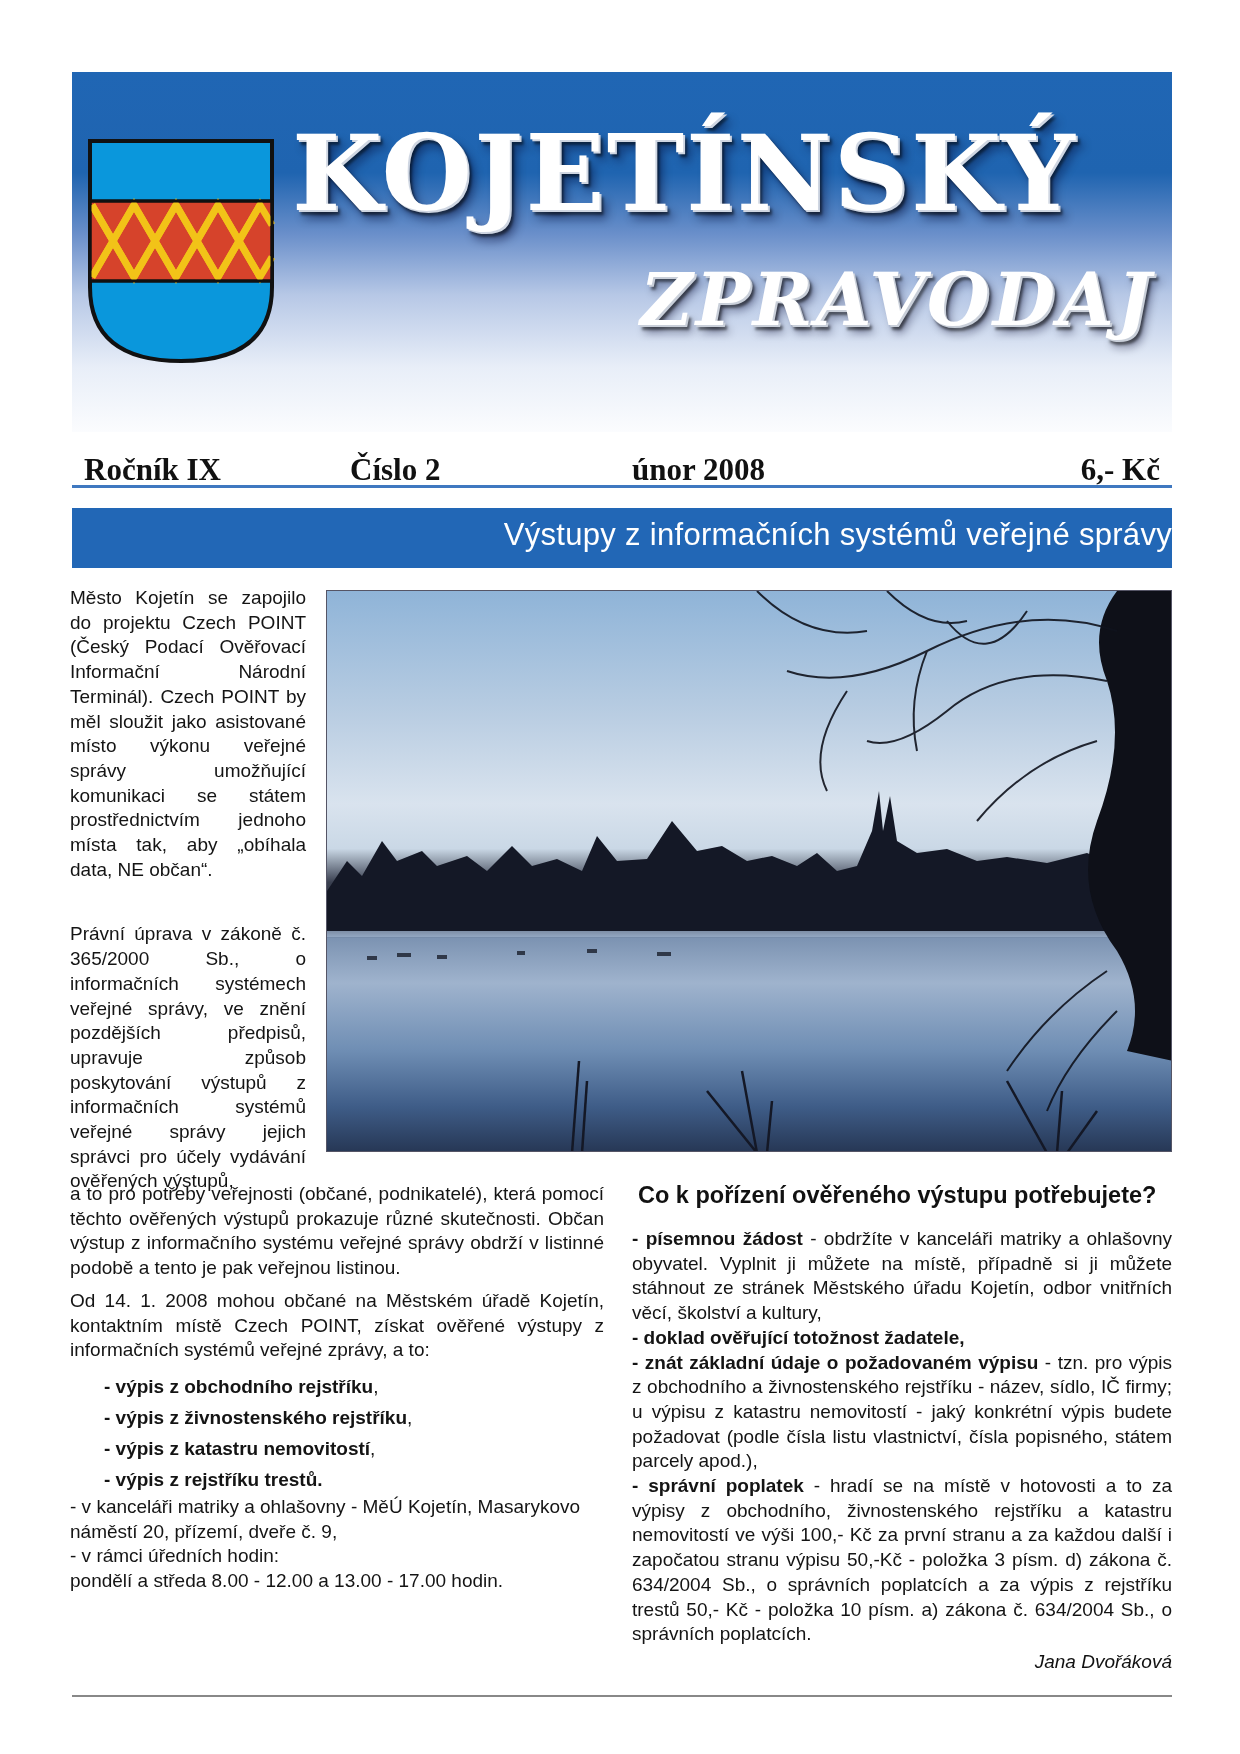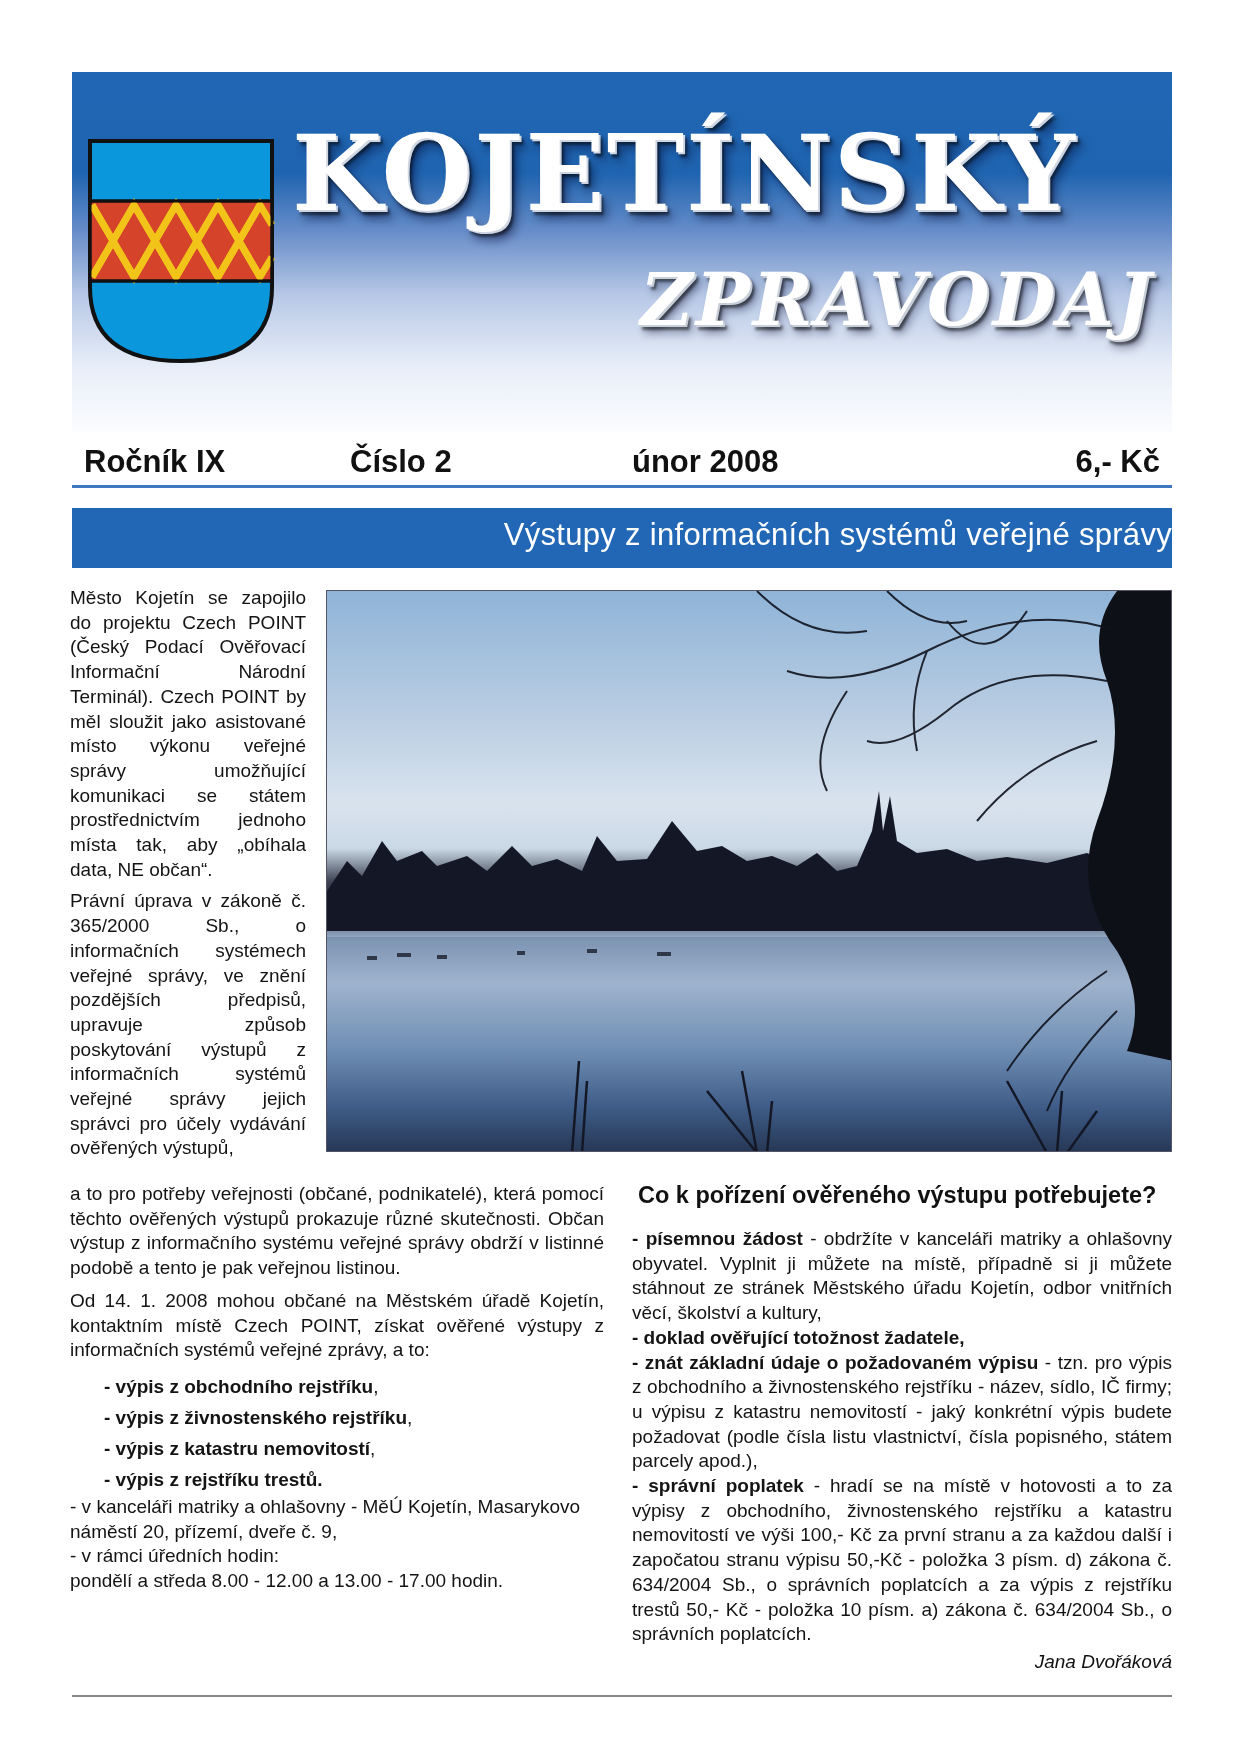--- a/index.html
+++ b/index.html
@@ -26,37 +26,37 @@
     text-shadow: 2px 2px 0 #c9cfd9, 4px 5px 3px rgba(0,0,0,0.55), 6px 8px 9px rgba(0,0,40,0.4);
     line-height: 1;
   }
 
   
   .issue-row {
     position: absolute; left: 72px; top: 440px; width: 1100px; height: 48px;
     border-bottom: 3px solid #3f78c0;
     font-weight: bold; font-size: 31px; color: #111;
   }
-  .issue-row span { position: absolute; top: 4px; }
+  .issue-row span { position: absolute; top: 12px; font-family: Liberation Serif, serif; }
   .issue-vol { left: 12px; }
   .issue-num { left: 278px; }
   .issue-date { left: 560px; }
   .issue-price { right: 12px; }
 
   
   .banner {
     position: absolute; left: 72px; top: 508px; width: 1100px; height: 60px;
     background: #2267b6; color: #fff; text-align: right;
     font-size: 31px; line-height: 54px; letter-spacing: 0.3px;
   }
 
   
   .col-text { font-size: 19px; line-height: 24.7px; text-align: justify; color: #141414; }
   .left-narrow { position: absolute; left: 70px; top: 586px; width: 236px; }
-  .left-narrow p { margin-bottom: 7px; }
+  .left-narrow p { margin-bottom: 40px; }
   .left-wide { position: absolute; left: 70px; top: 1182px; width: 534px; }
   .left-wide p { margin-bottom: 8px; }
   .bullet-list { list-style: none; margin: 6px 0 0 34px; }
   .bullet-list li { font-weight: bold; font-size: 19px; line-height: 31px; }
   .bullet-list li .trail { font-weight: normal; }
 
   h2.sub-h { font-size: 23.5px; font-weight: bold; margin: 18px 0 10px 0; color: #111; text-align: left; }
   .plain { text-align: left; }
 
   .photo {

